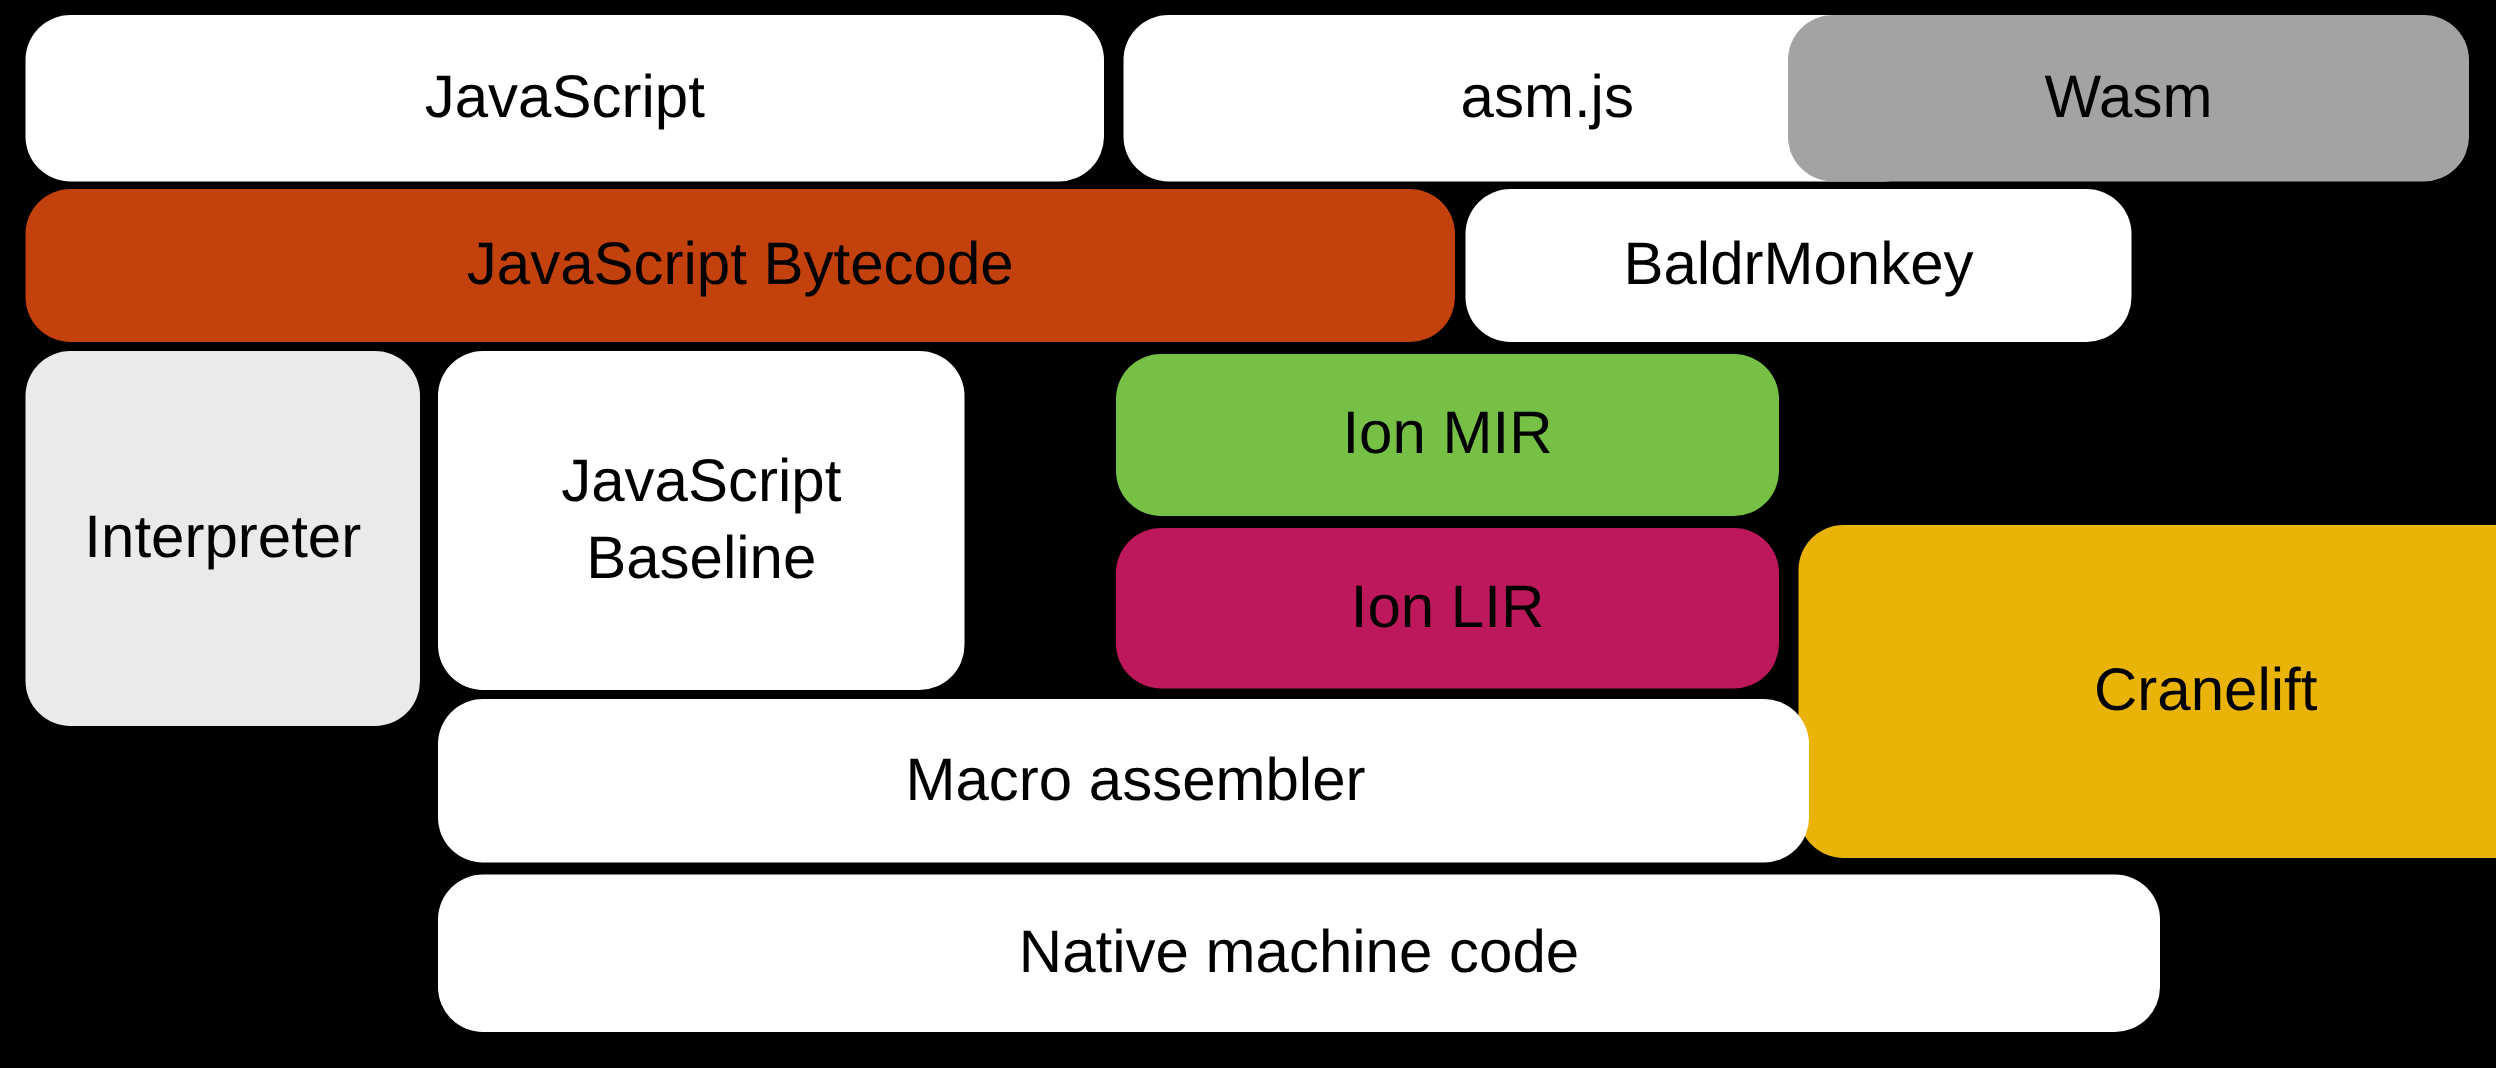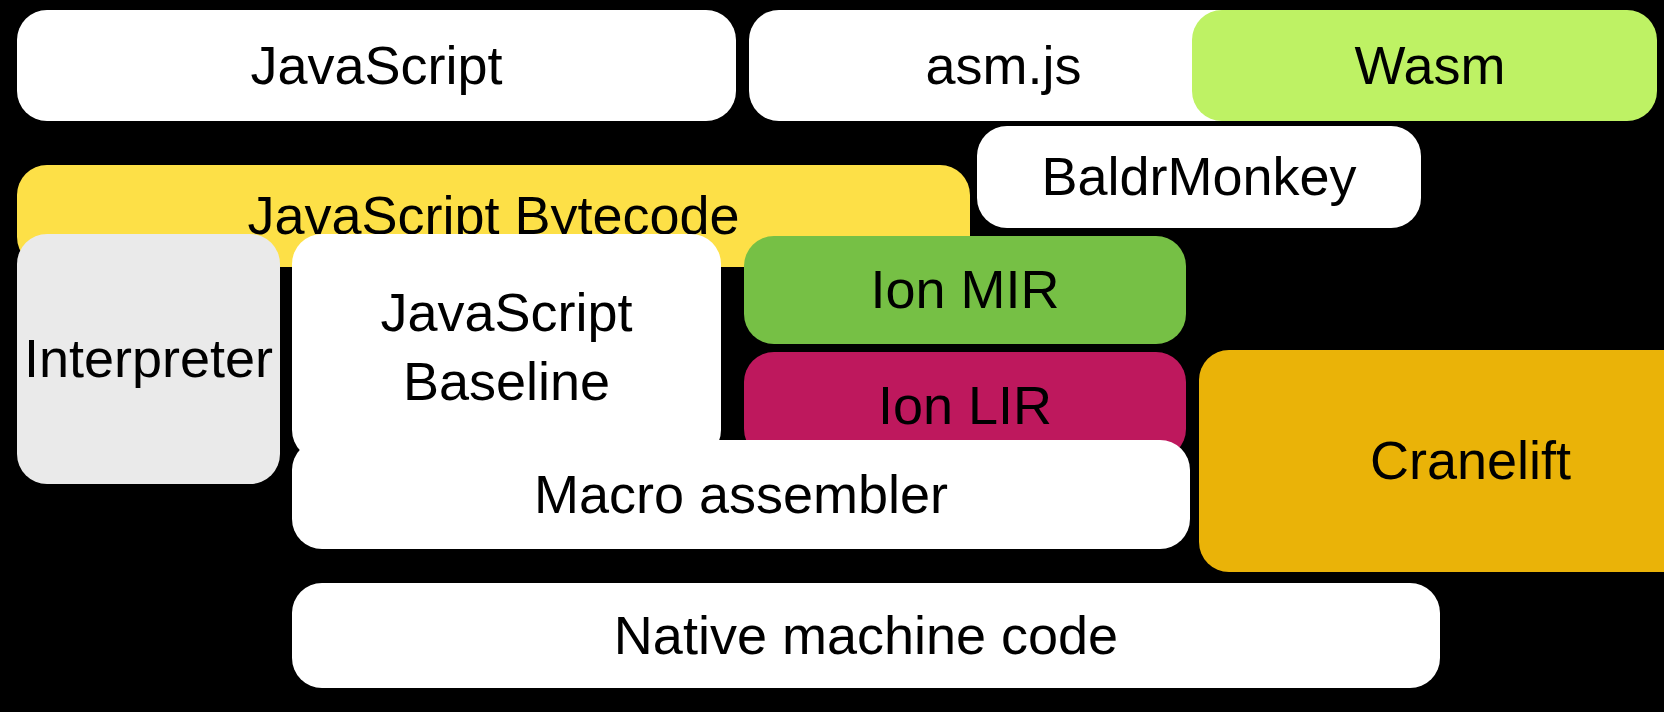--- a/index.html
+++ b/index.html
@@ -16,58 +16,58 @@
     font-family: "Liberation Sans", sans-serif;
   }
   .box {
     position: absolute;
     border-radius: 30px;
     background: #ffffff;
     display: flex;
     align-items: center;
     justify-content: center;
     text-align: center;
-    font-size: 54px;
+    font-size: 40px;
     line-height: 1.28;
     color: #000000;
     white-space: pre-line;
   }
   
   .b-javascript       { left: 17px;   top: 10px;  width: 719px;  height: 111px; }
-  .b-asmjs            { left: 749px;  top: 10px;  width: 509px;  height: 111px; }
+  .b-asmjs            { left: 749px;  top: 10px;  width: 509px;  height: 111px; padding-left: 28px; }
   .b-wasm             { left: 1192px; top: 10px;  width: 454px;  height: 111px; }
   .b-bytecode         { left: 17px;   top: 126px; width: 953px;  height: 102px; }
   .b-baldrmonkey      { left: 977px;  top: 126px; width: 444px;  height: 102px; }
   .b-interpreter      { left: 17px;   top: 234px; width: 263px;  height: 250px; text-align: center; }
-  .b-baseline         { left: 292px;  top: 234px; width: 429px;  height: 226px; }
+  .b-baseline         { left: 292px;  top: 234px; width: 351px;  height: 226px; }
   .b-ion-mir          { left: 744px;  top: 236px; width: 442px;  height: 108px; text-align: center; }
   .b-ion-lir          { left: 744px;  top: 352px; width: 442px;  height: 107px; }
   .b-cranelift        { left: 1199px; top: 350px; width: 447px;  height: 222px; }
-  .b-macro-assembler  { left: 292px;  top: 440px; width: 898px;  height: 109px; }
+  .b-macro-assembler  { left: 292px;  top: 466px; width: 898px;  height: 109px; padding-left: 16px; }
   .b-native           { left: 292px;  top: 583px; width: 1148px; height: 105px; }
   .b-baseline .label  { max-width: 330px; }  
 </style>
 </head>
 <body>
 
 <div class="stage">
 
   <div class="box b-javascript" style="background: rgb(255, 255, 255);">
     <span class="label">JavaScript</span>
   </div>
 
   <div class="box b-asmjs" style="background: rgb(255, 255, 255);">
     <span class="label">asm.js</span>
   </div>
 
-  <div class="box b-wasm" style="background: #bef264; padding-left: 11px;">
+  <div class="box b-wasm" style="background: #a3a3a3;">
     <span class="label">Wasm</span>
   </div>
 
-  <div class="box b-bytecode" style="background: #fde047; margin-top: 39px;">
+  <div class="box b-bytecode" style="background: #c2410c;">
     <span class="label">JavaScript Bytecode</span>
   </div>
 
   <div class="box b-baldrmonkey" style="background: rgb(255, 255, 255);">
     <span class="label">BaldrMonkey</span>
   </div>
 
   <div class="box b-interpreter" style="background: rgb(234, 234, 234);">
     <span class="label">Interpreter</span>
   </div>

